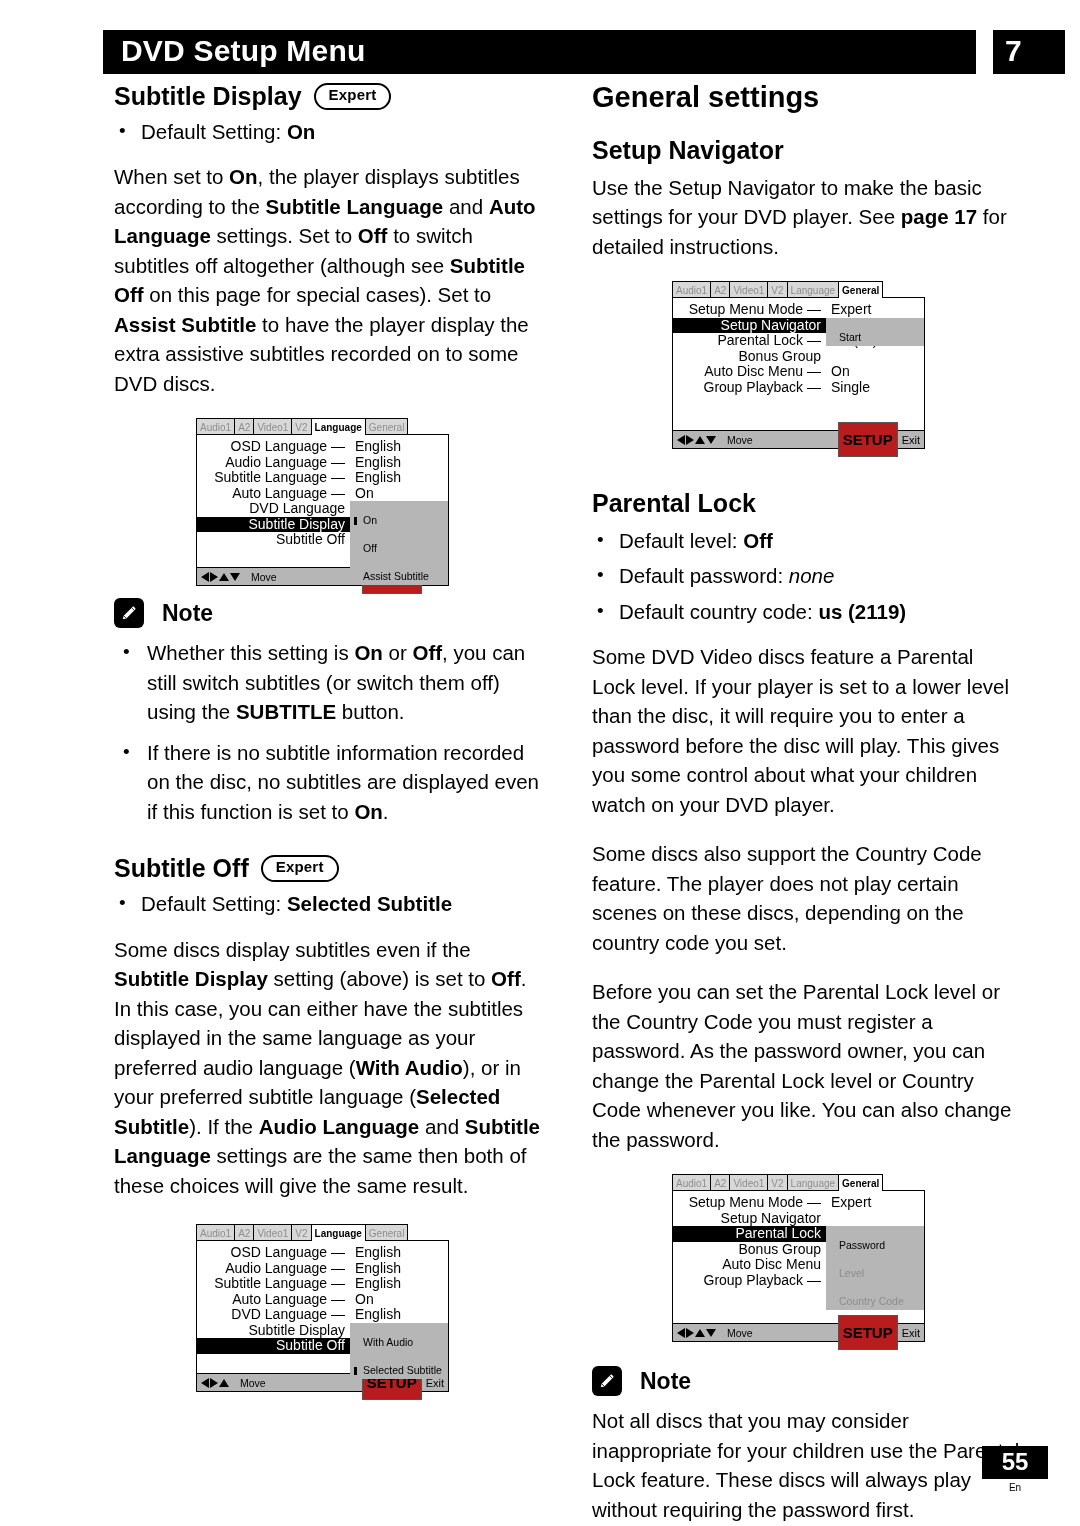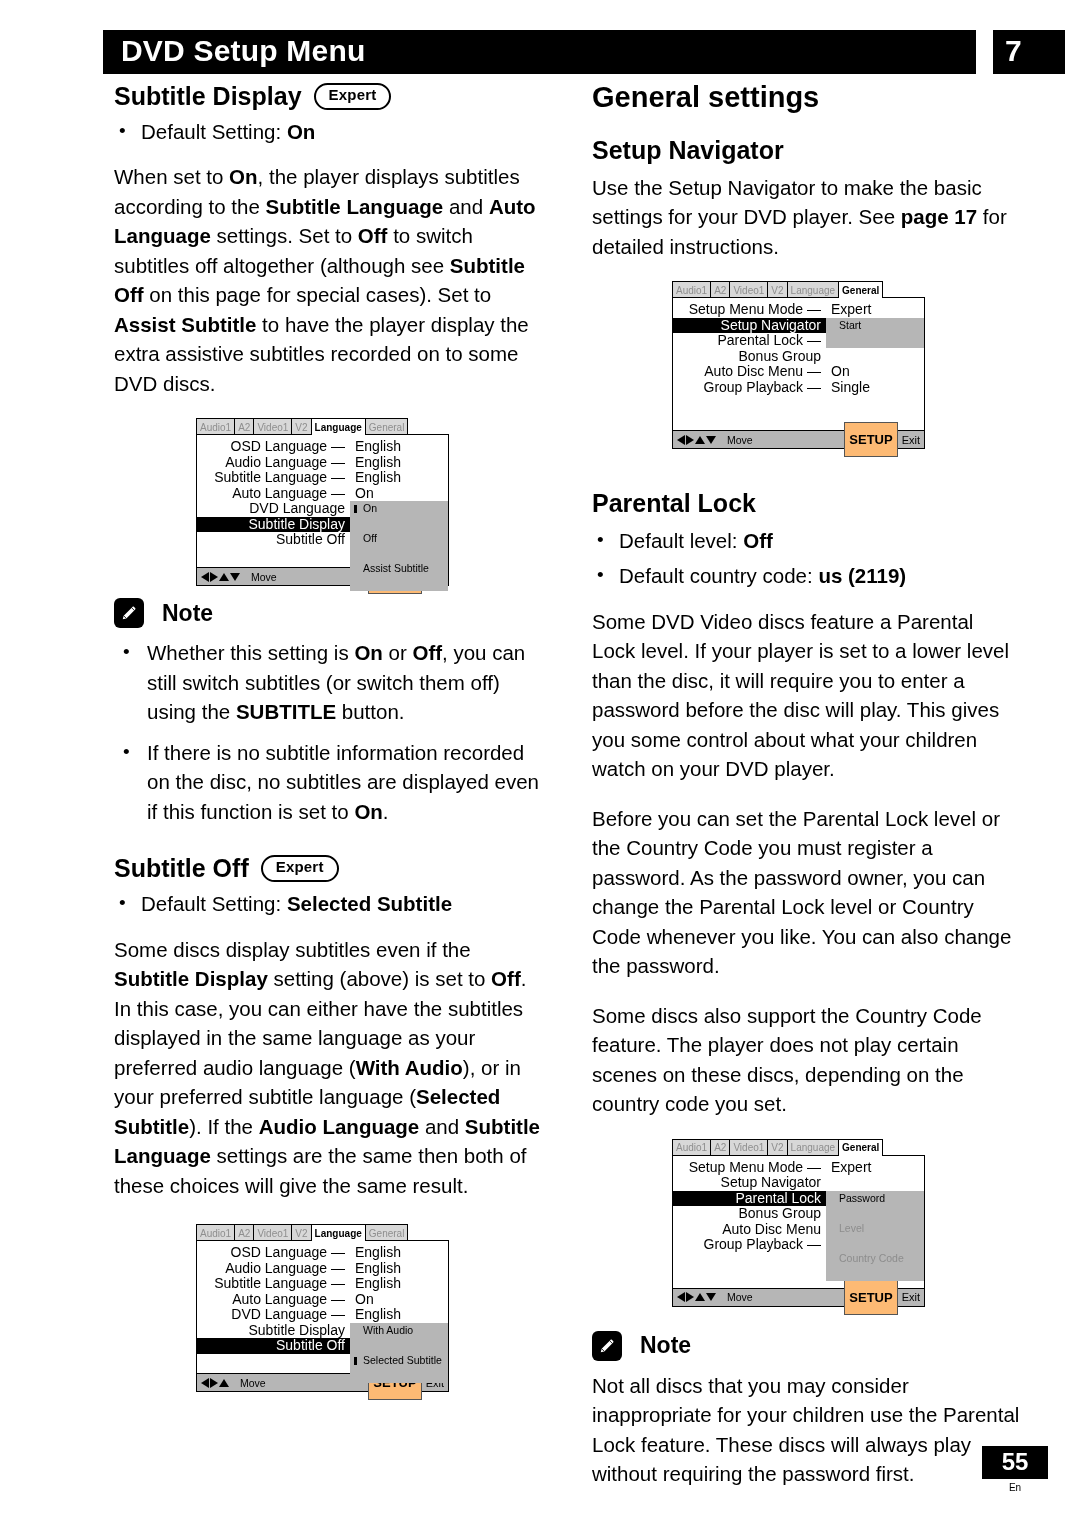--- a/index.html
+++ b/index.html
@@ -120,43 +120,43 @@
     height: 15.5px; line-height: 15.5px;
   }
   .osd-label.hl { background: #000; color: #fff; font-weight: normal; }
   .osd-val { padding-left: 5px; white-space: nowrap; height: 15.5px; line-height: 15.5px; }
   .osd-spacer { height: 15.5px; }
 
   .osd-popup {
     position: absolute; background: #b6b6b6; left: 153px; right: 0;
   }
   .osd-popup .osd-pop-item {
-    font-size: 10.5px; height: 30px; line-height: 15.5px;
-    padding-left: 13px; position: relative; white-space: nowrap;
+    font-size: 10.5px; height: 16px; line-height: 15.5px;
+    padding-left: 13px; position: relative; white-space: nowrap; margin-top: 12px;
   }
   .osd-popup .osd-pop-item.dim { color: #8d8d8d; }
   .osd-popup .osd-pop-item .mark {
     position: absolute; left: 4px; top: 4px; width: 2.5px; height: 8px; background: #000;
   }
 
   .osd-foot {
     display: flex; align-items: center; height: 18px;
     background: #b6b6b6; border-top: 1px solid #000;
     font-size: 10.5px; padding: 0 2px;
   }
   .osd-arrows { display: flex; align-items: center; gap: 1px; margin-left: 2px; }
   .ar { width: 0; height: 0; }
   .ar-l { border-top: 5px solid transparent; border-bottom: 5px solid transparent; border-right: 8px solid #000; }
   .ar-r { border-top: 5px solid transparent; border-bottom: 5px solid transparent; border-left: 8px solid #000; }
   .ar-u { border-left: 5px solid transparent; border-right: 5px solid transparent; border-bottom: 8px solid #000; }
   .ar-d { border-left: 5px solid transparent; border-right: 5px solid transparent; border-top: 8px solid #000; }
   .osd-move { margin-left: 11px; }
   .osd-foot-right { margin-left: auto; display: flex; align-items: center; gap: 4px; padding-right: 2px; }
   .osd-setup {
-    background: #fdba74; border: 1px solid #555; font-size: 13px; font-weight: bold;
+    background: #b91c1c; border: 1px solid #555; font-size: 15px; font-weight: bold;
     padding: 11px 4px; line-height: 11px;
   }
   .osd-exit { font-size: 11px; }
 
   
   .pagebox {
     position: absolute; left: 982px; top: 1446px; width: 66px; height: 33px;
     background: #000; color: #fff;
   }
   .pagenum {
@@ -417,26 +417,27 @@
         </div>
       </div>
     </div>
 
   <h2 class="sub" style="margin-top:40px;margin-bottom:8px;">
     <span>Parental Lock</span>
   </h2>
 
   <ul class="bullets">
     <li>Default level: <b>Off</b></li>
+    <li>Default password: <i>none</i></li>
     <li>Default country code: <b>us (2119)</b></li>
   </ul>
 
   <p class="body">Some DVD Video discs feature a Parental Lock level. If your player is set to a lower level than the disc, it will require you to enter a password before the disc will play. This gives you some control about what your children watch on your DVD player.</p>
+  <p class="body">Some discs also support the Country Code feature. The player does not play certain scenes on these discs, depending on the country code you set.</p>
   <p class="body">Before you can set the Parental Lock level or the Country Code you must register a password. As the password owner, you can change the Parental Lock level or Country Code whenever you like. You can also change the password.</p>
-  <p class="body">Some discs also support the Country Code feature. The player does not play certain scenes on these discs, depending on the country code you set.</p>
 
   <div class="osd" style="margin-left:80px;margin-top:12px;">
       <div class="osd-wrap">
         <div class="osd-tabs">
           <div class="osd-tab">Audio1</div>
           <div class="osd-tab">A2</div>
           <div class="osd-tab">Video1</div>
           <div class="osd-tab">V2</div>
           <div class="osd-tab">Language</div>
           <div class="osd-tab active">General</div>

